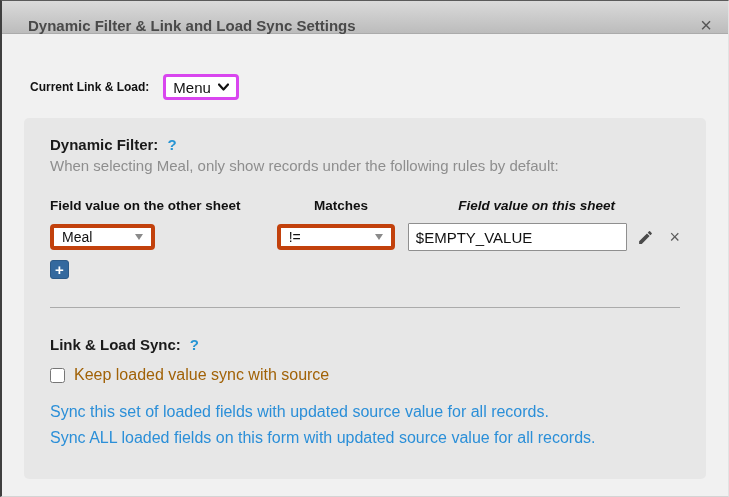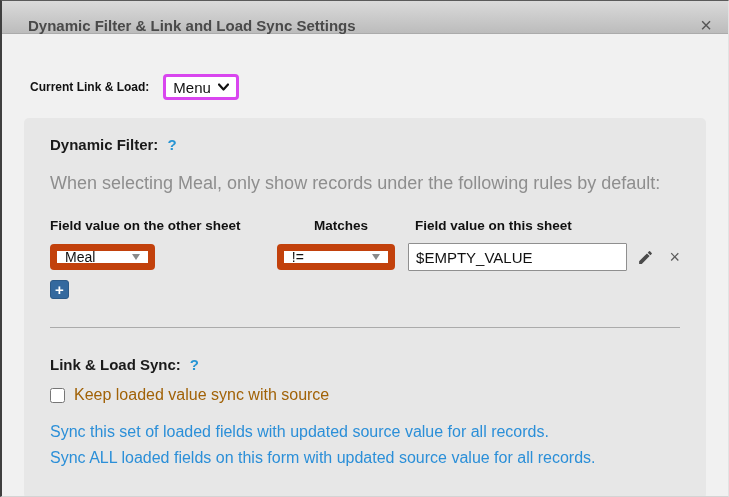--- a/index.html
+++ b/index.html
@@ -34,30 +34,30 @@
 
   .panel {
     margin-top:18px; background:#e7e7e7; border-radius:5px;
     padding:18px 26px 28px 26px;
   }
 
   .section-heading { display:flex; align-items:baseline; }
   .section-heading .h { font-size:15px; font-weight:bold; color:#1a1a1a; }
   .section-heading .help { margin-left:9px; font-size:15px; font-weight:bold; color:#2795d4; cursor:pointer; }
 
-  .desc { margin-top:20px; font-size:18px; color:#8e8e8e; }
+  .desc { margin-top:4px; font-size:15px; color:#8e8e8e; }
 
   .cols { margin-top:24px; display:flex; font-size:13.5px; font-weight:bold; color:#111; }
   .cols .c1 { flex:0 0 230px; }
   .cols .c2 { flex:0 0 122px; text-align:center; }
-  .cols .c3 { flex:0 0 200px; margin-left:13px; text-align:left; }
+  .cols .c3 { flex:0 0 200px; margin-left:13px; text-align:right;font-style:italic; }
 
   .rule-row { margin-top:10px; display:flex; align-items:center; }
   .dd {
-    height:26px; background:#fff; border:7px solid #c2410c; border-radius:4px;
+    height:26px; background:#fff; border:4px solid #c2410c; border-radius:4px;
     display:flex; align-items:center; justify-content:space-between;
     padding:0 8px; font-size:14px; color:#111; cursor:pointer;
   }
   .dd1 { width:108px; margin-right:122px; }
   .dd2 { width:122px; }
   .tri { width:0; height:0; border-left:4.5px solid transparent; border-right:4.5px solid transparent; border-top:6px solid #8a8a8a; }
   .val {
     margin-left:13px; width:228px; height:28px; border:1px solid #8f8f8f;
     border-radius:1px; background:#fff; font-family:"Liberation Sans","DejaVu Sans",sans-serif;
     font-size:15px; color:#111; padding:0 7px;

